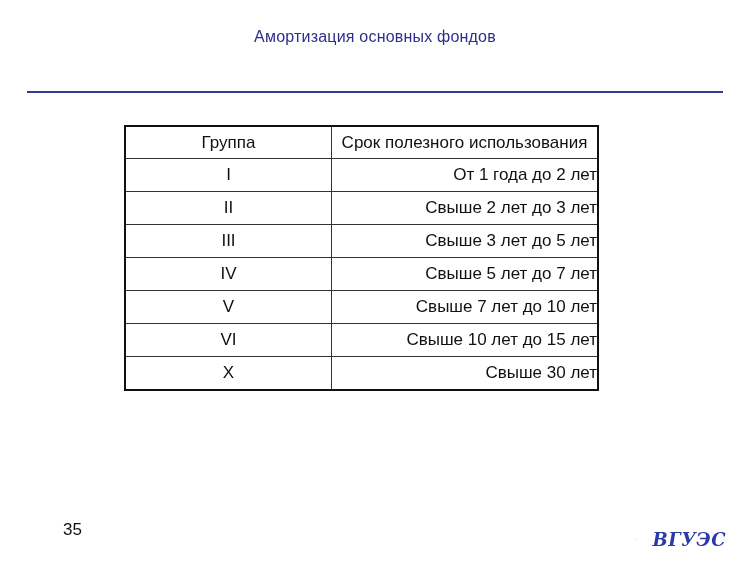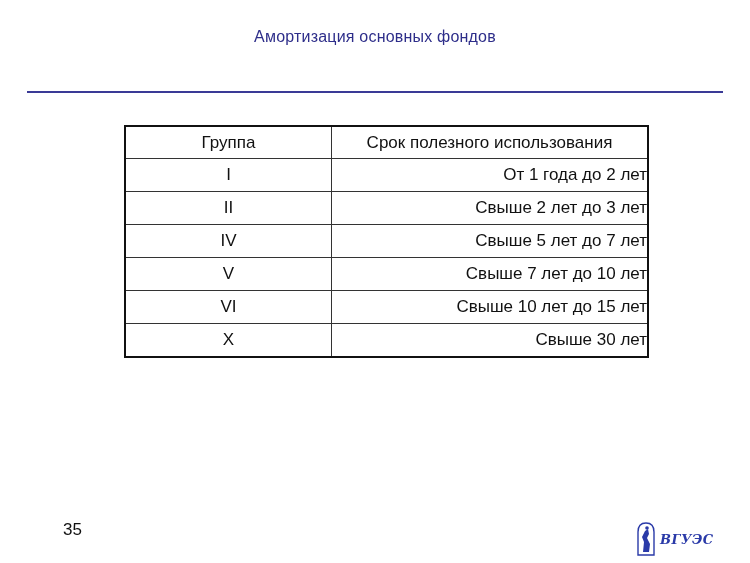--- a/index.html
+++ b/index.html
@@ -33,21 +33,21 @@
     background: #3a3a96;
   }
   .table-wrap {
     position: absolute;
     left: 124px;
     top: 125px;
     width: 565px;
   }
   table.dep {
     border-collapse: collapse;
-    width: 525px;
+    width: 475px;
     border: 2px solid #111111;
     font-size: 17px;
     color: #111111;
   }
   table.dep th, table.dep td {
     border: 1px solid #333333;
     height: 32px;
     padding: 0;
     font-weight: normal;
     vertical-align: middle;
@@ -80,25 +80,25 @@
     width: 90px;
     height: 36px;
     display: flex;
     align-items: center;
   }
   .logo-emblem {
     width: 20px;
     height: 34px;
   }
   .logo-text {
-    margin-left: 4px;
+    margin-left: 16px;
     font-family: "DejaVu Serif", serif;
     font-style: italic;
     font-weight: bold;
-    font-size: 13px;
+    font-size: 18px;
     color: #2a3aa8;
     letter-spacing: 0.5px;
   }
 </style>
 </head>
 <body>
 
 <div class="slide-title">Амортизация основных фондов</div>
 <div class="title-rule"></div>
 
@@ -111,20 +111,24 @@
       </tr>
     </thead>
     <tbody>
       <tr>
         <td class="cell-group">I</td>
         <td class="cell-term">От 1 года до 2 лет</td>
       </tr>
       <tr>
         <td class="cell-group">II</td>
         <td class="cell-term">Свыше 2 лет до 3 лет</td>
+      </tr>
+      <tr>
+        <td class="cell-group">III</td>
+        <td class="cell-term">Свыше 3 лет до 5 лет</td>
       </tr>
       <tr>
         <td class="cell-group">IV</td>
         <td class="cell-term">Свыше 5 лет до 7 лет</td>
       </tr>
       <tr>
         <td class="cell-group">V</td>
         <td class="cell-term">Свыше 7 лет до 10 лет</td>
       </tr>
       <tr>

